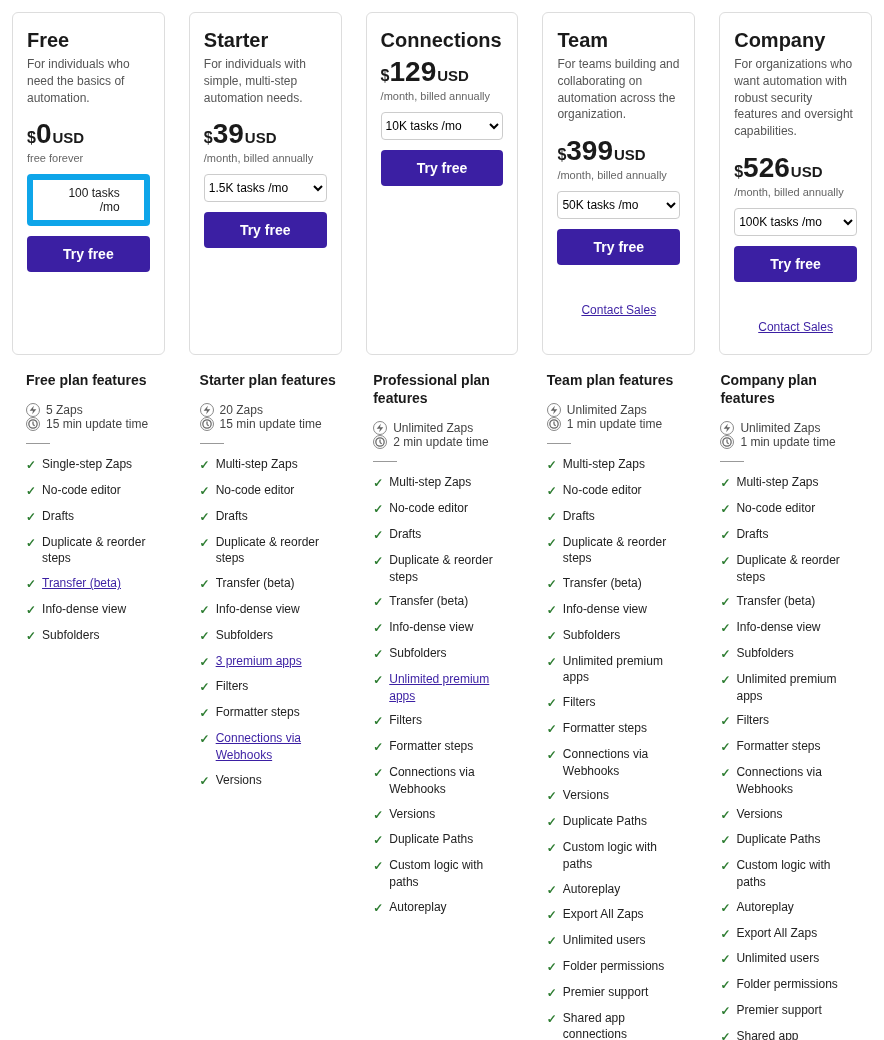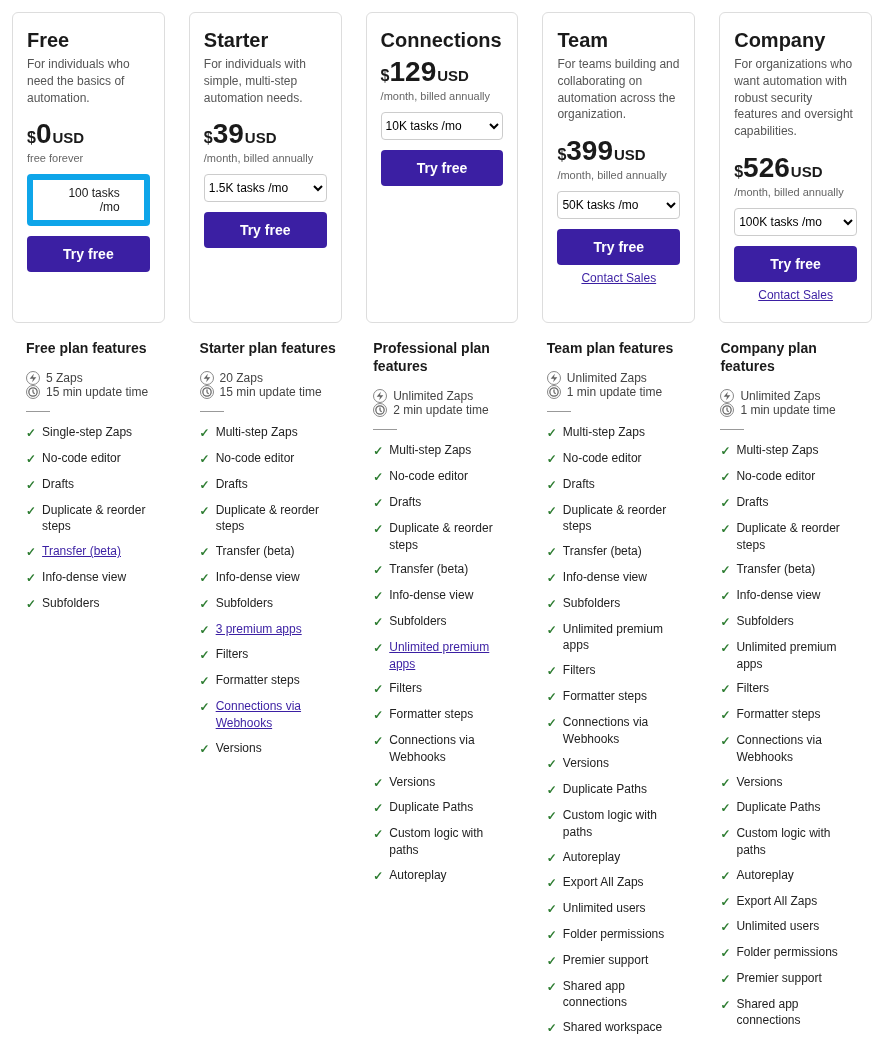--- a/index.html
+++ b/index.html
@@ -8,21 +8,21 @@
     .plan-card { border: 1px solid #ddd; border-radius: 6px; padding: 16px 14px; margin: 4px; }
     .plan-name { font-size: 20px; font-weight: 700; margin-bottom: 4px; }
     .plan-desc { font-size: 12px; color: #555; margin-bottom: 12px; line-height: 1.4; }
     .price-row { display: flex; align-items: baseline; margin-bottom: 2px; }
     .price-dollar { font-size: 16px; font-weight: 700; }
     .price-amount { font-size: 28px; font-weight: 700; }
     .price-usd { font-size: 15px; font-weight: 600; vertical-align: super; margin-left: 1px; }
     .price-period { font-size: 11px; color: #666; margin-bottom: 10px; }
     .tasks-select { border: 1px solid #ccc; border-radius: 4px; padding: 5px 0; width: 100%; margin-bottom: 10px; font-size: 12px; background: #fff; appearance: auto; }
     .btn-try { background: #3b1fa3; color: white; border: none; border-radius: 4px; padding: 10px; width: 100%; font-size: 14px; font-weight: 600; cursor: pointer; margin-bottom: 6px; }
-    .btn-contact { display: block; text-align: center; font-size: 12px; color: #3b1fa3; text-decoration: underline; cursor: pointer; margin-bottom: 4px; }
+    .btn-contact { display: block; text-align: center; font-size: 12px; color: #3b1fa3; text-decoration: underline; cursor: pointer; margin-bottom: 4px; margin-top: 32px; }
     .features-grid { display: grid; grid-template-columns: repeat(5, 1fr); gap: 0; padding: 0 8px 16px; }
     .features-col { margin: 4px; padding: 0 14px; }
     .features-title { font-size: 14px; font-weight: 700; margin-bottom: 14px; line-height: 1.3; }
     .feature-meta { display: flex; flex-direction: column; gap: 0; margin-bottom: 12px; }
     .feature-meta-item { display: flex; align-items: center; gap: 6px; font-size: 12px; color: #444; }
     .meta-icon { width: 14px; height: 14px; border: 1.5px solid #888; border-radius: 50%; display: inline-flex; align-items: center; justify-content: center; flex-shrink: 0; }
     .meta-icon::after { content: ''; }
     .divider { border: none; border-top: 1.5px solid #999; margin: 8px 0 12px; width: 24px; }
     .feature-list { list-style: none; display: flex; flex-direction: column; gap: 8px; }
     .feature-item { display: flex; align-items: flex-start; gap: 6px; font-size: 12px; line-height: 1.4; color: #222; }

